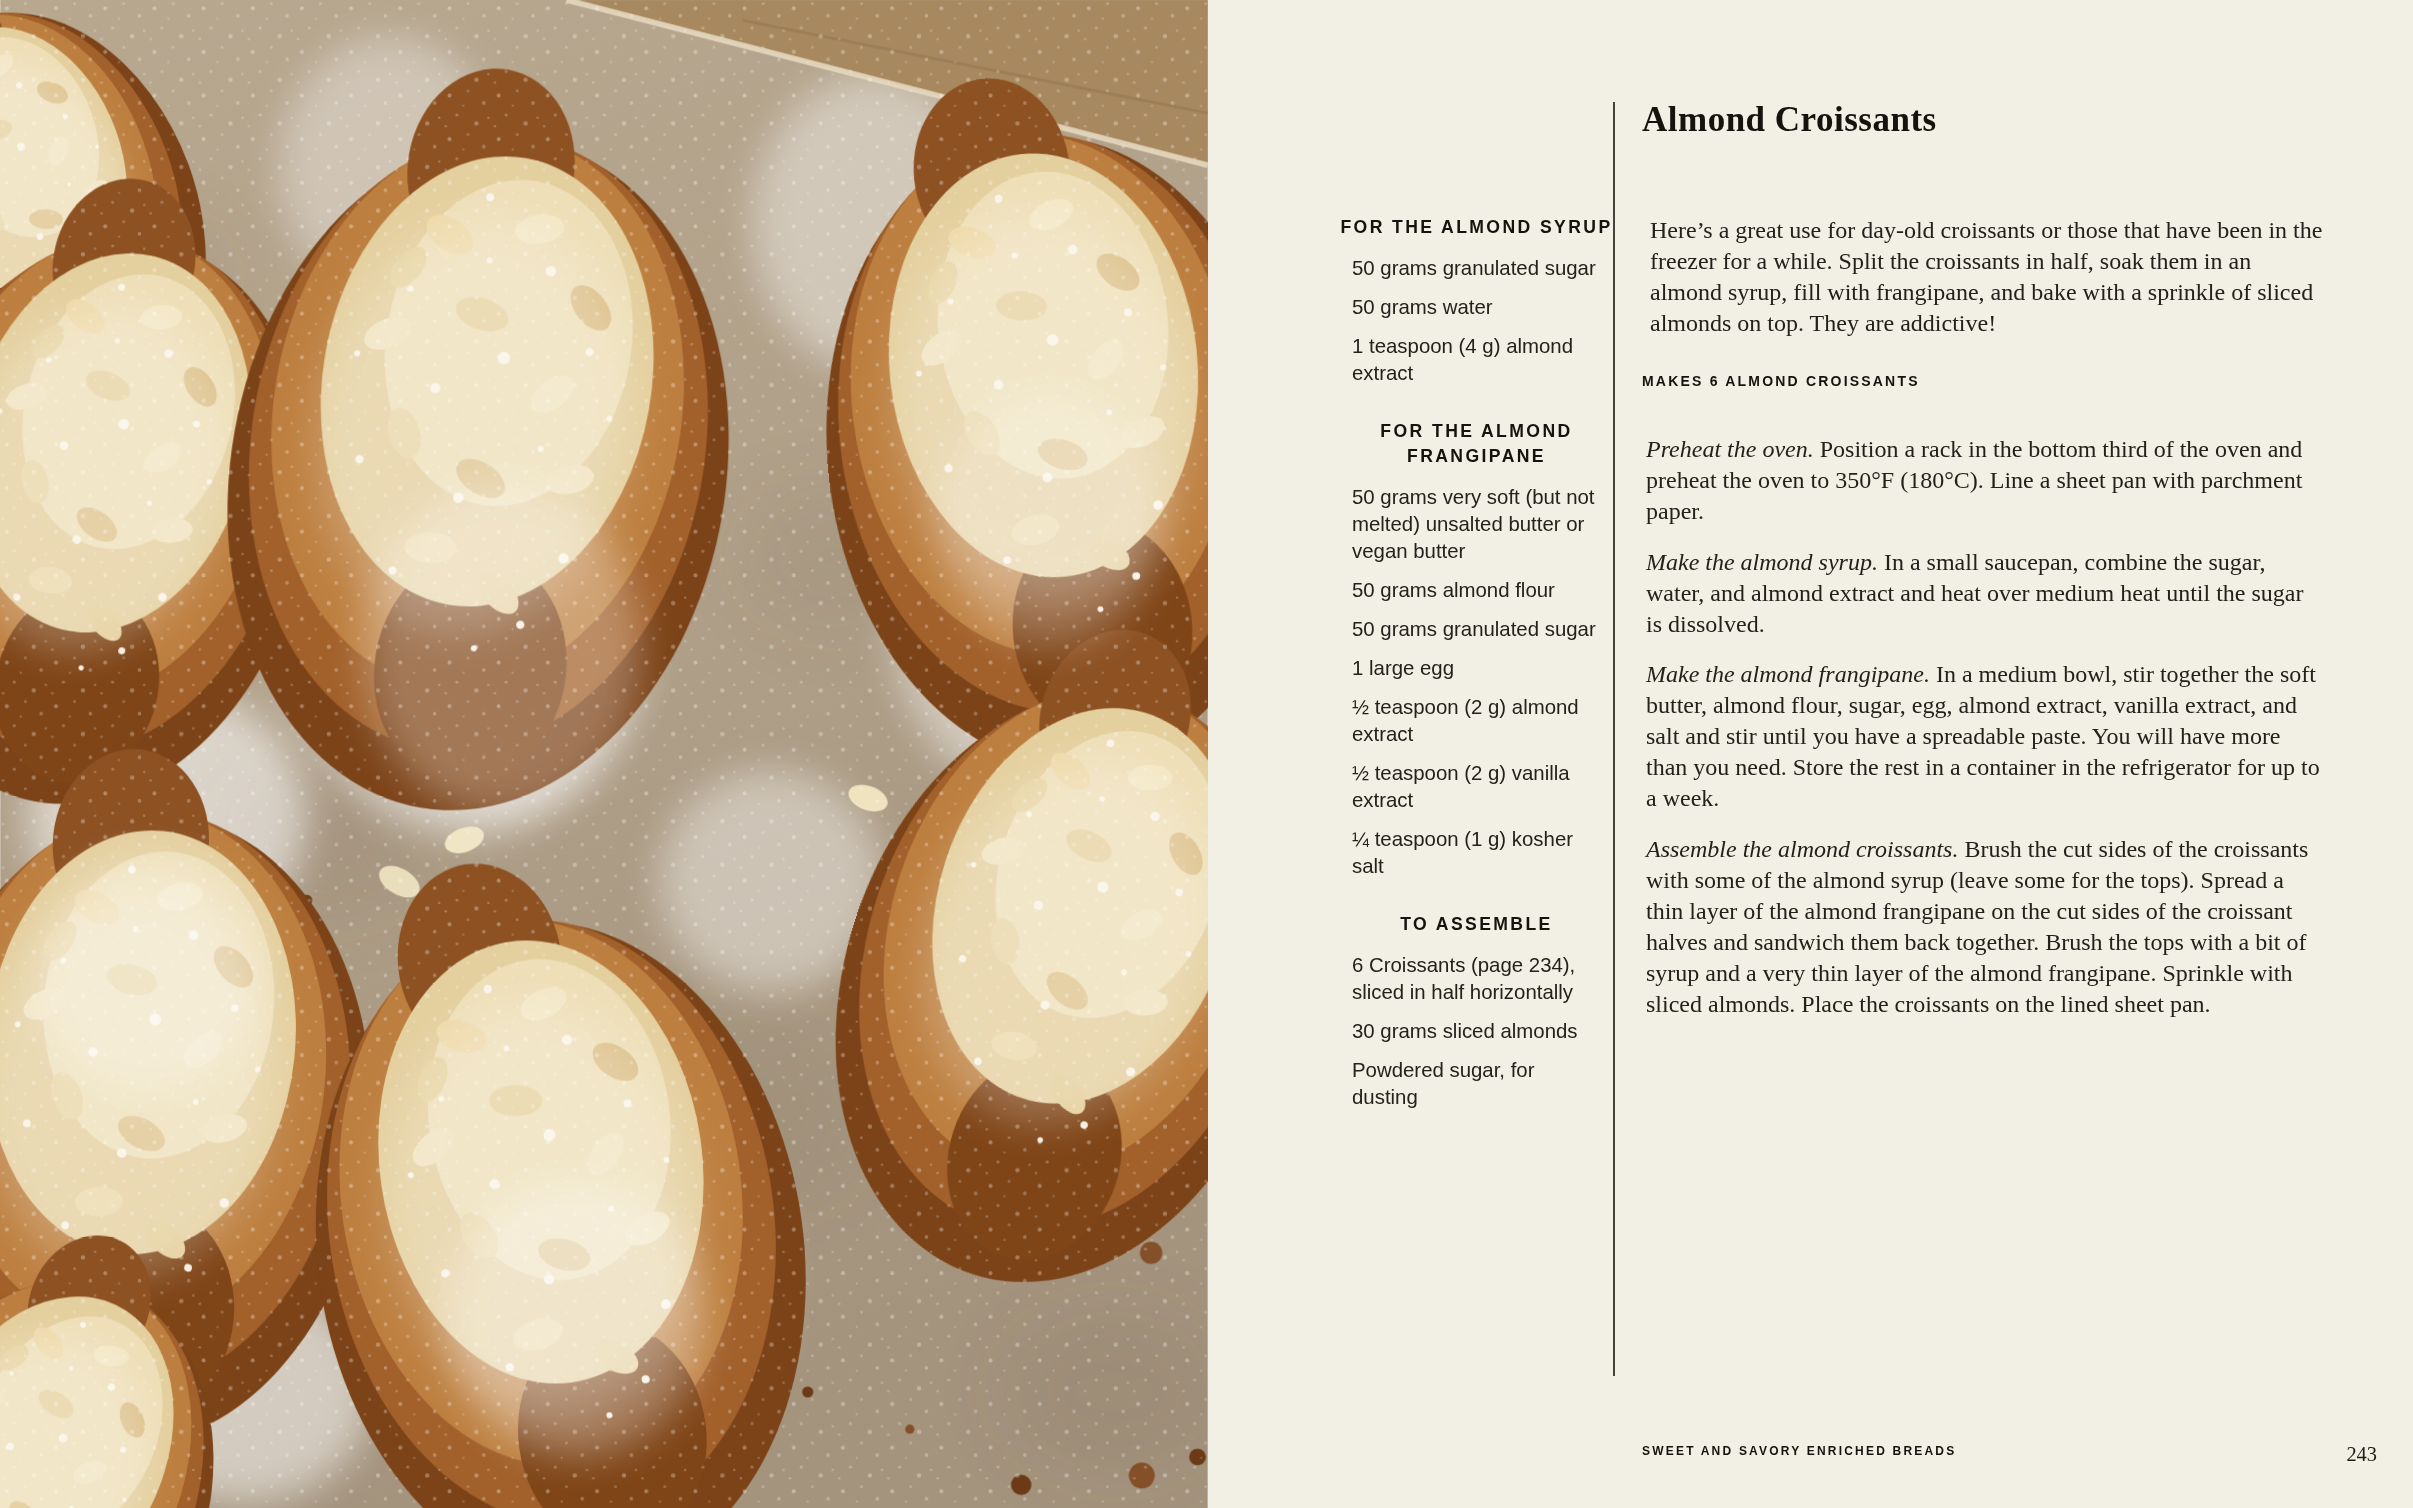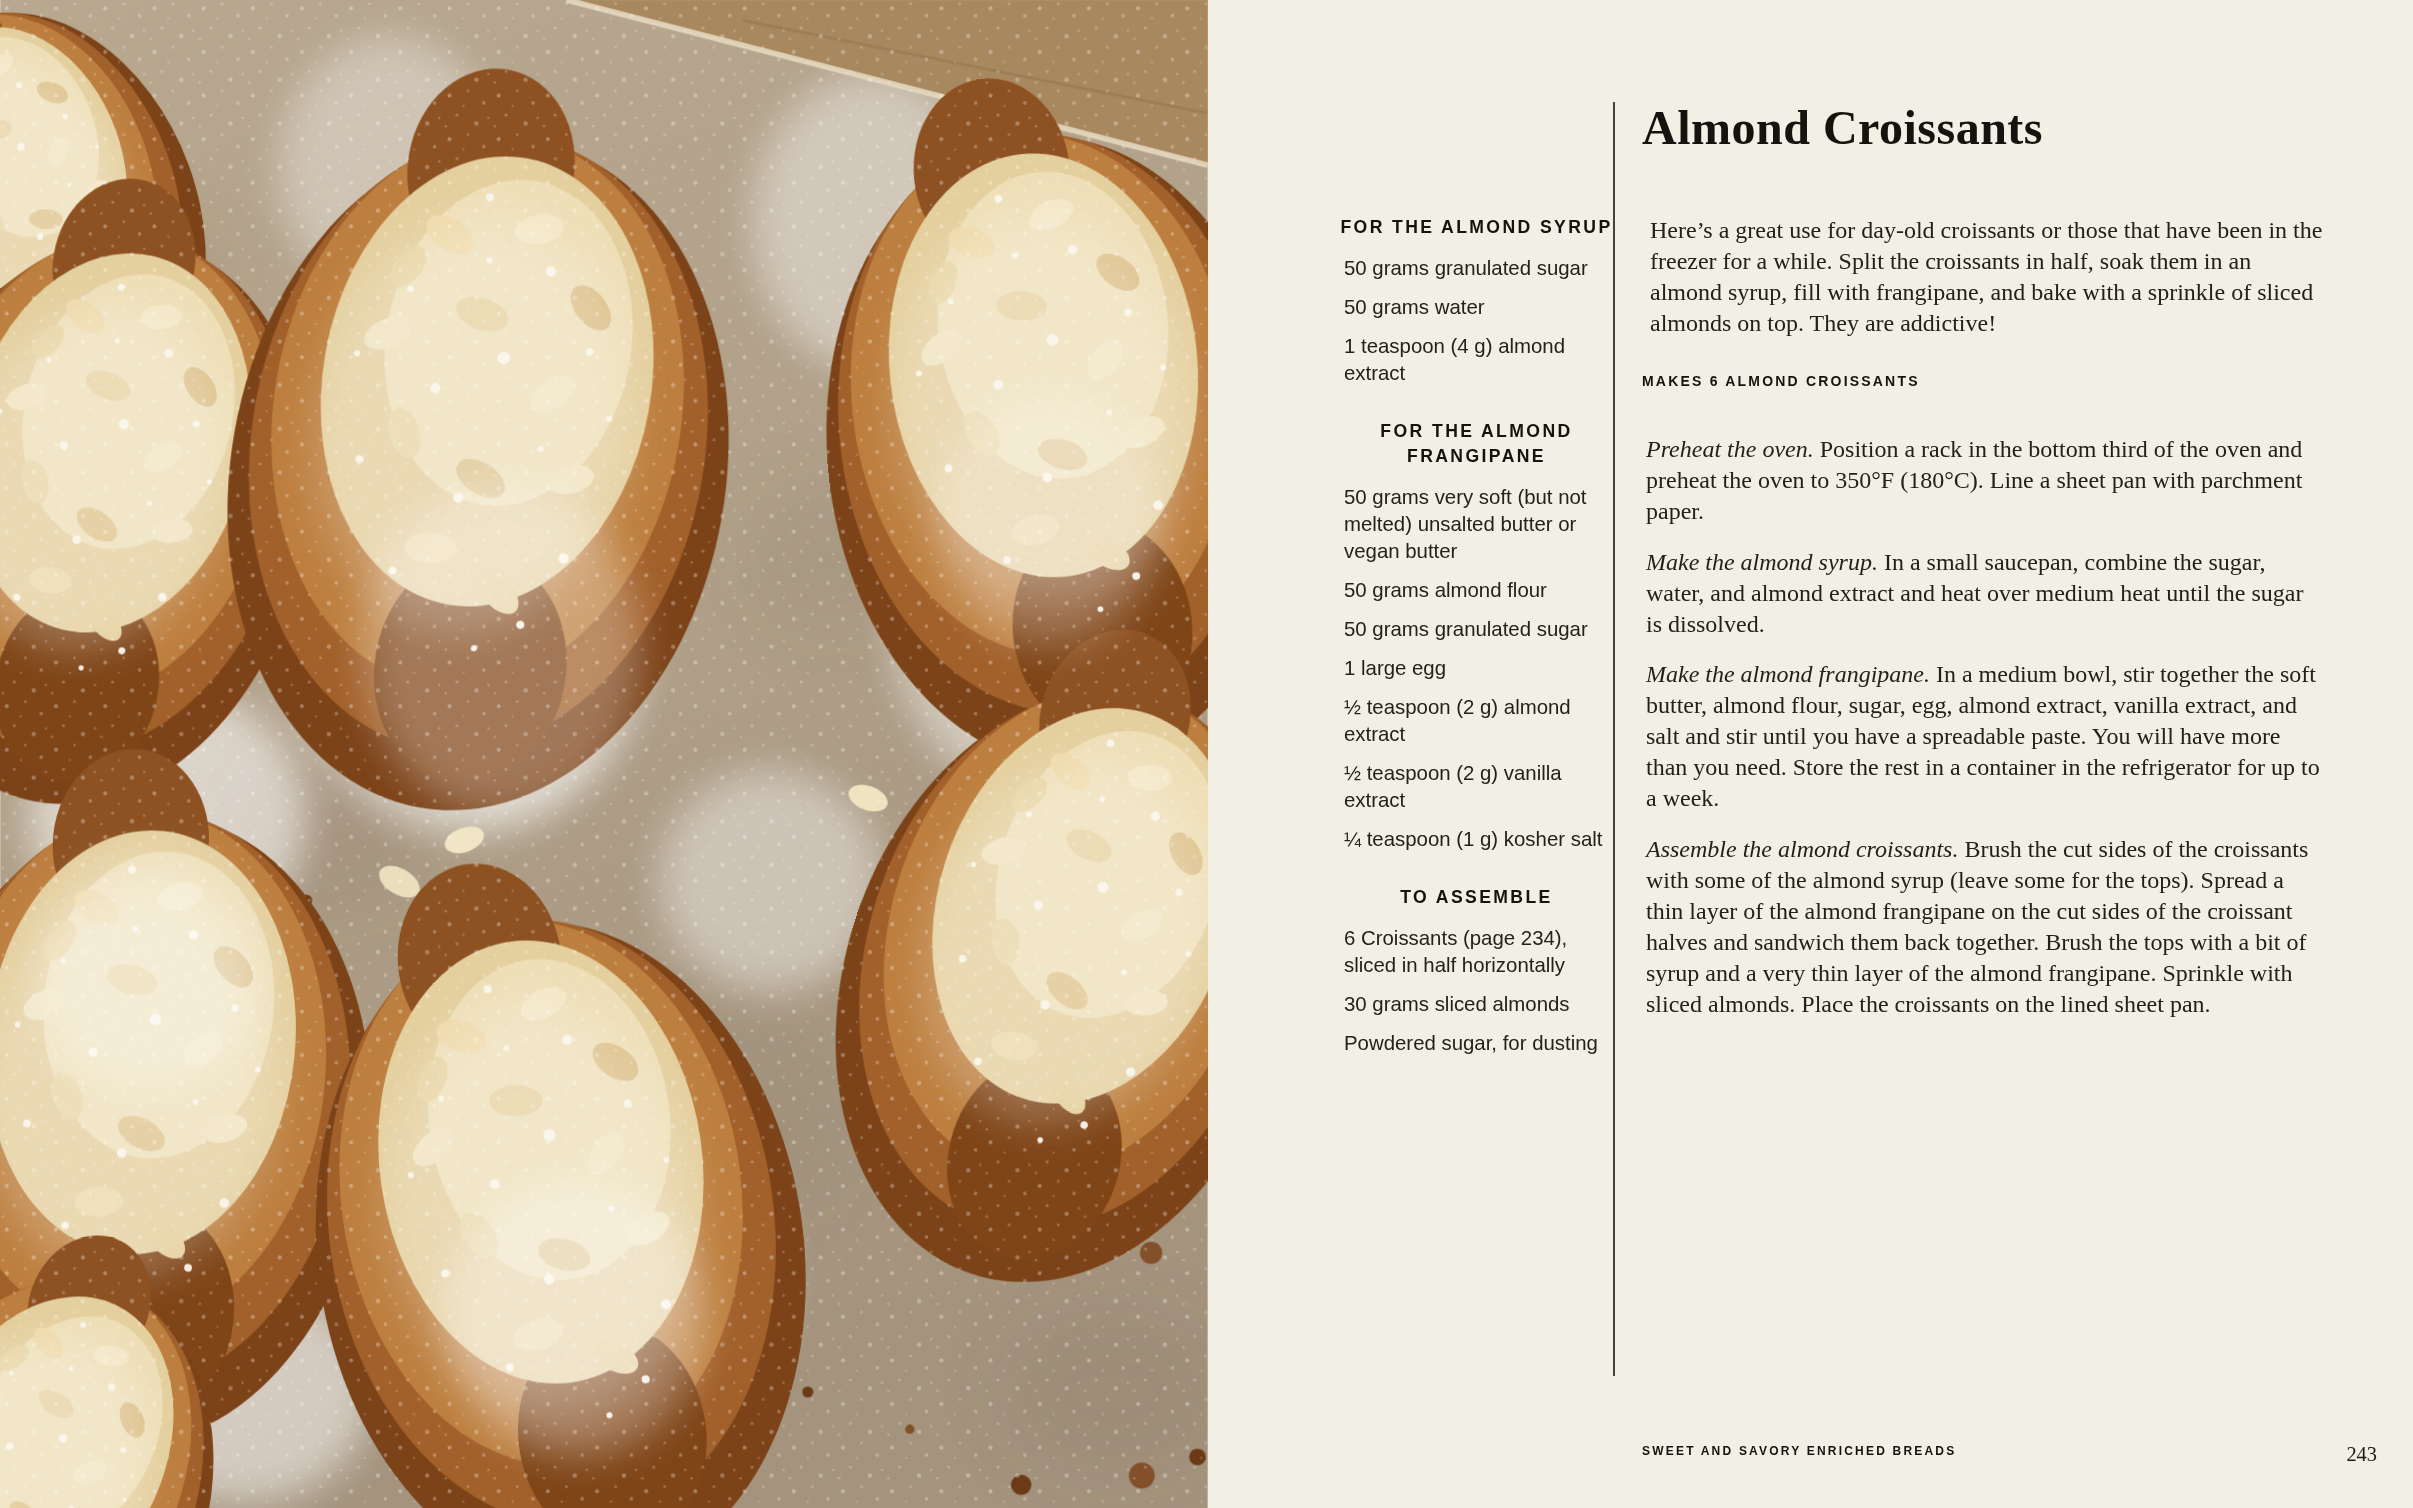--- a/index.html
+++ b/index.html
@@ -14,26 +14,26 @@
   .page{position:absolute;left:1208px;top:0;width:1206px;height:1508px;background:#f2efe4;}
   .ingredients{
     position:absolute;left:132px;top:215px;width:273px;
     font-family:"Liberation Sans",sans-serif;color:#23221d;
   }
   .ing-section{margin:0 0 32px;}
   .ing-header{
     margin:0 0 15px;font-size:17.6px;font-weight:700;letter-spacing:2.4px;
     line-height:25px;color:#14130e;text-align:center;
   }
-  .ing-item{margin:0 4px 12px;font-size:20.4px;line-height:27px;color:#23221d;}
+  .ing-item{margin:0 12px 12px;font-size:20.4px;line-height:27px;color:#23221d;}
   .divider{position:absolute;left:405px;top:102px;width:1.9px;height:1274px;background:#45423a;}
   .main{position:absolute;left:434px;top:0;width:674px;height:1508px;color:#23211c;}
   .title{
     position:absolute;left:0;top:100px;margin:0;white-space:nowrap;
-    font-family:"Liberation Serif",serif;font-weight:700;font-size:48px;
+    font-family:"Liberation Serif",serif;font-weight:700;font-size:35px;
     letter-spacing:0.5px;color:#14130e;
   }
   .intro{position:absolute;left:0;top:207px;width:674px;margin:8px;
     font-size:24px;line-height:31px;}
   .yield{
     position:absolute;left:0;top:373px;font-family:"Liberation Sans",sans-serif;
     font-size:14px;font-weight:700;letter-spacing:2.2px;color:#14130e;
   }
   .steps{position:absolute;left:4px;top:434px;width:674px;}
   .step{margin:0 0 19.5px;font-size:24px;line-height:31px;}

